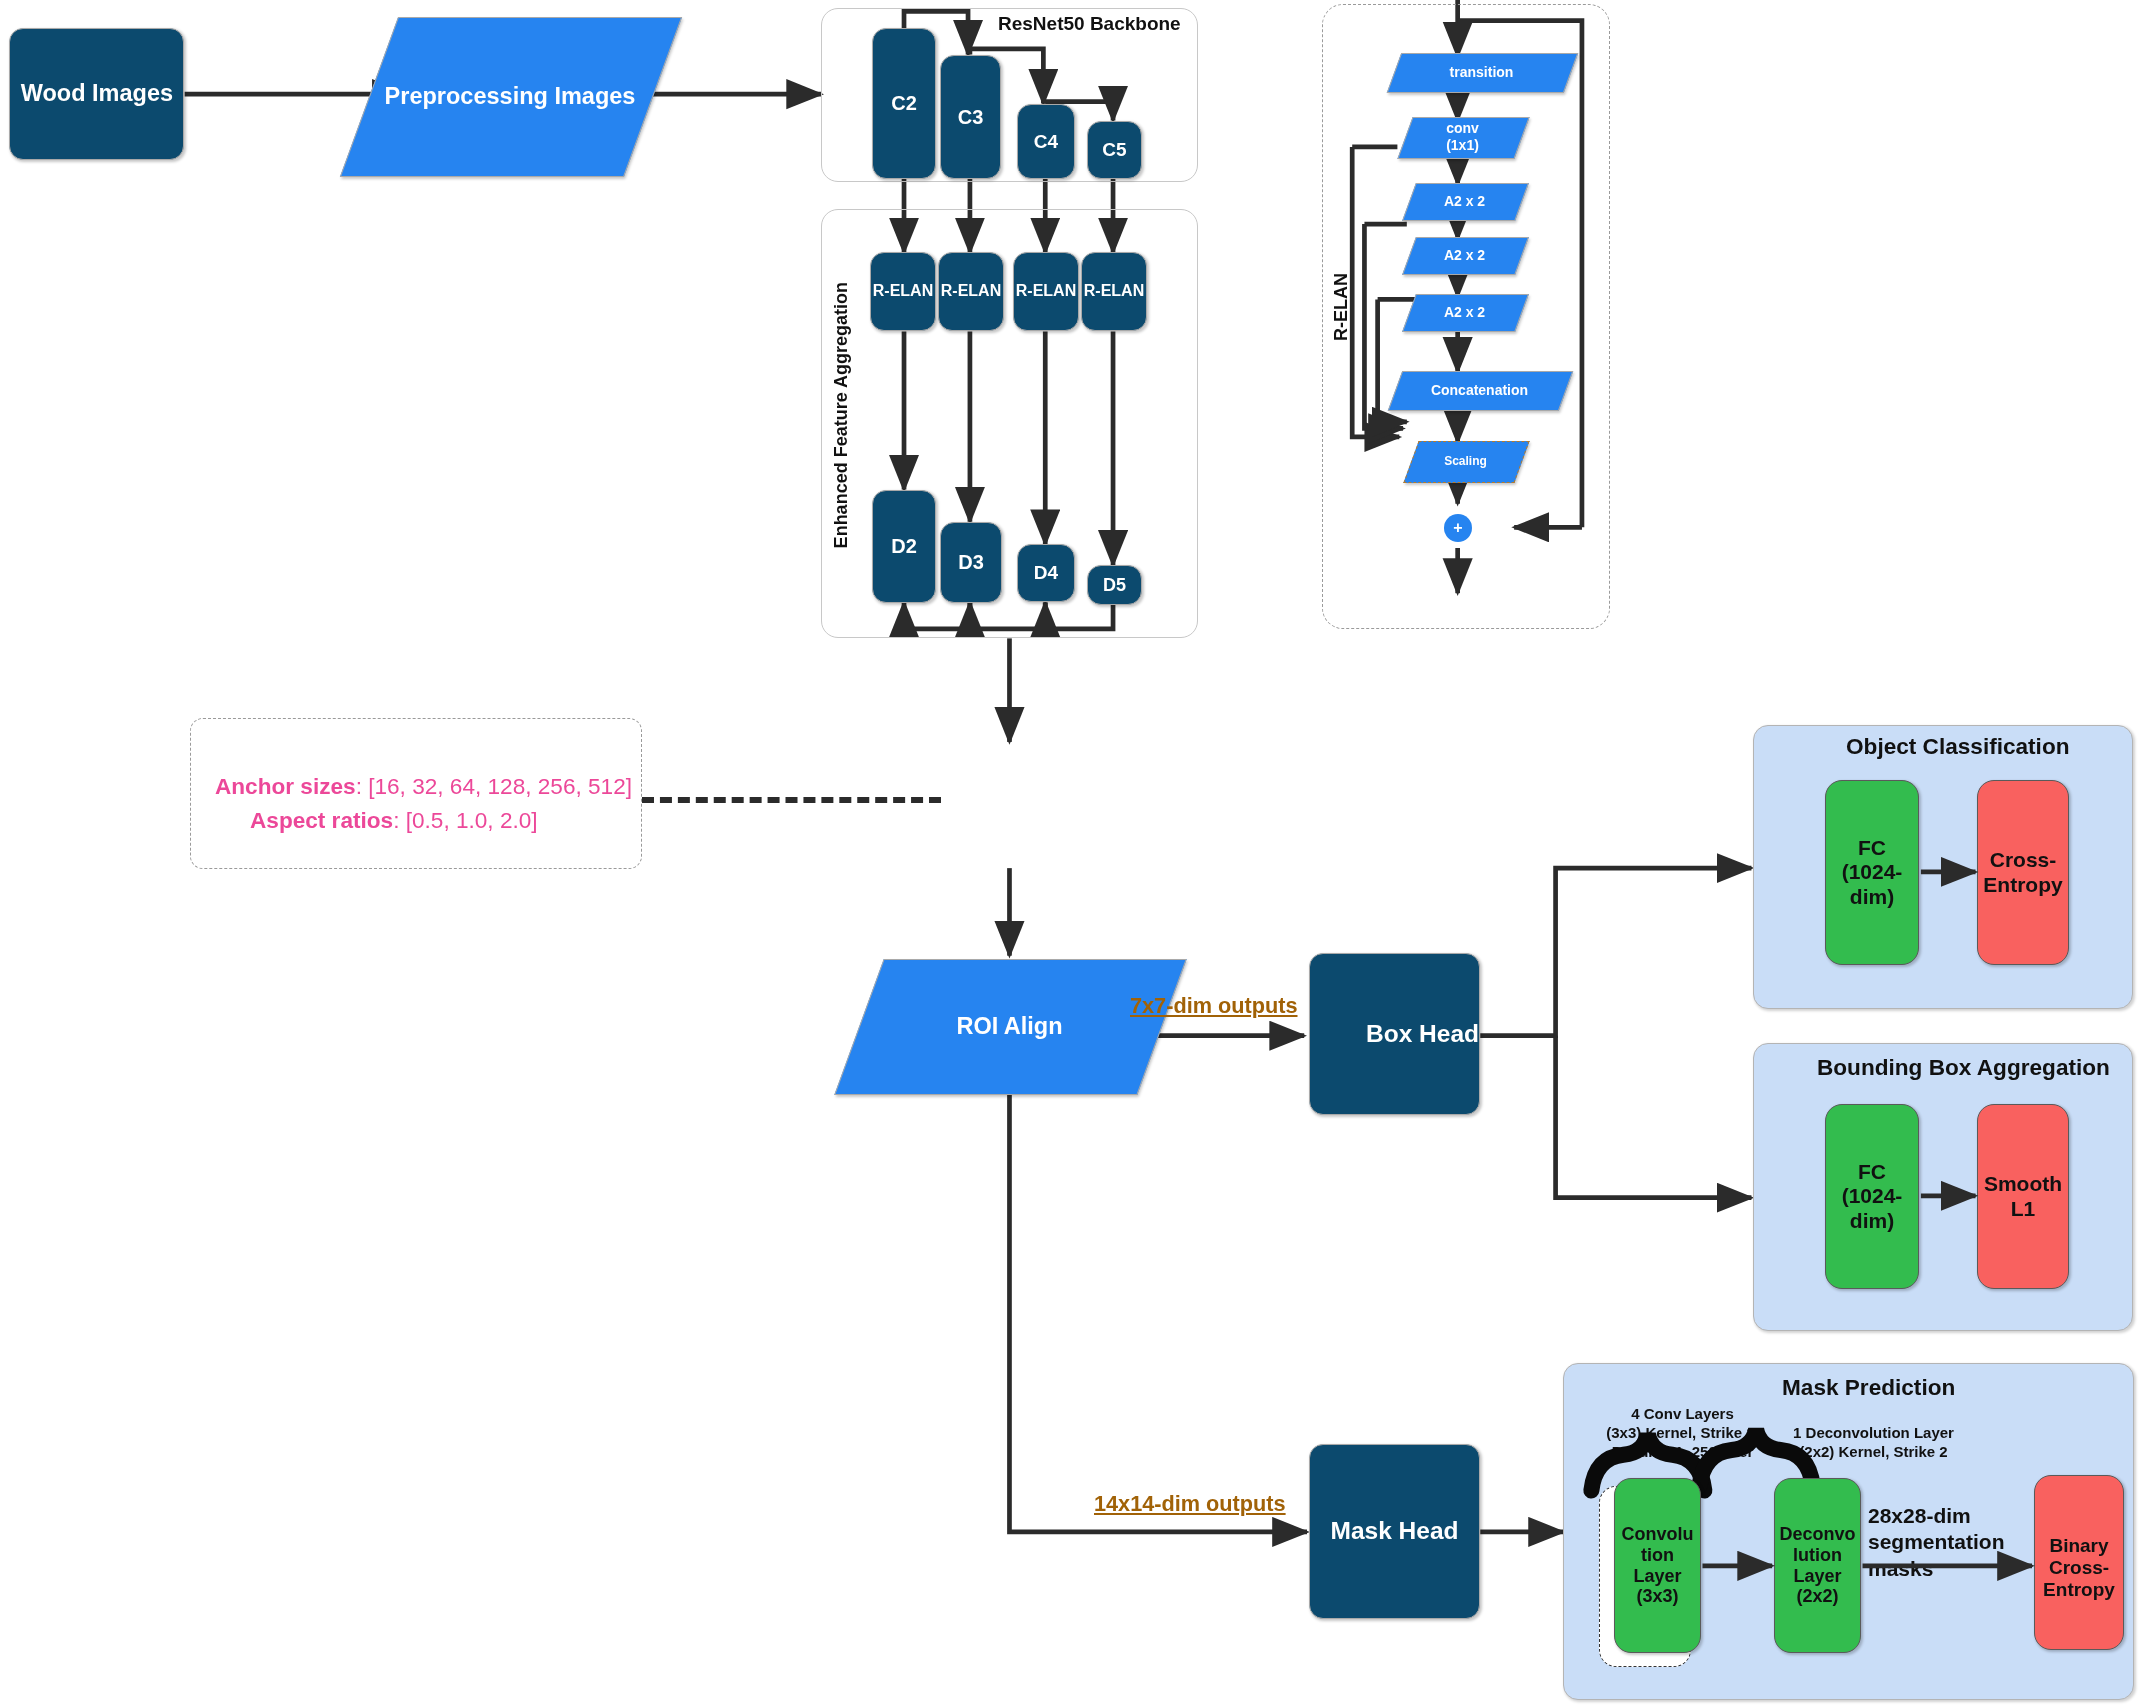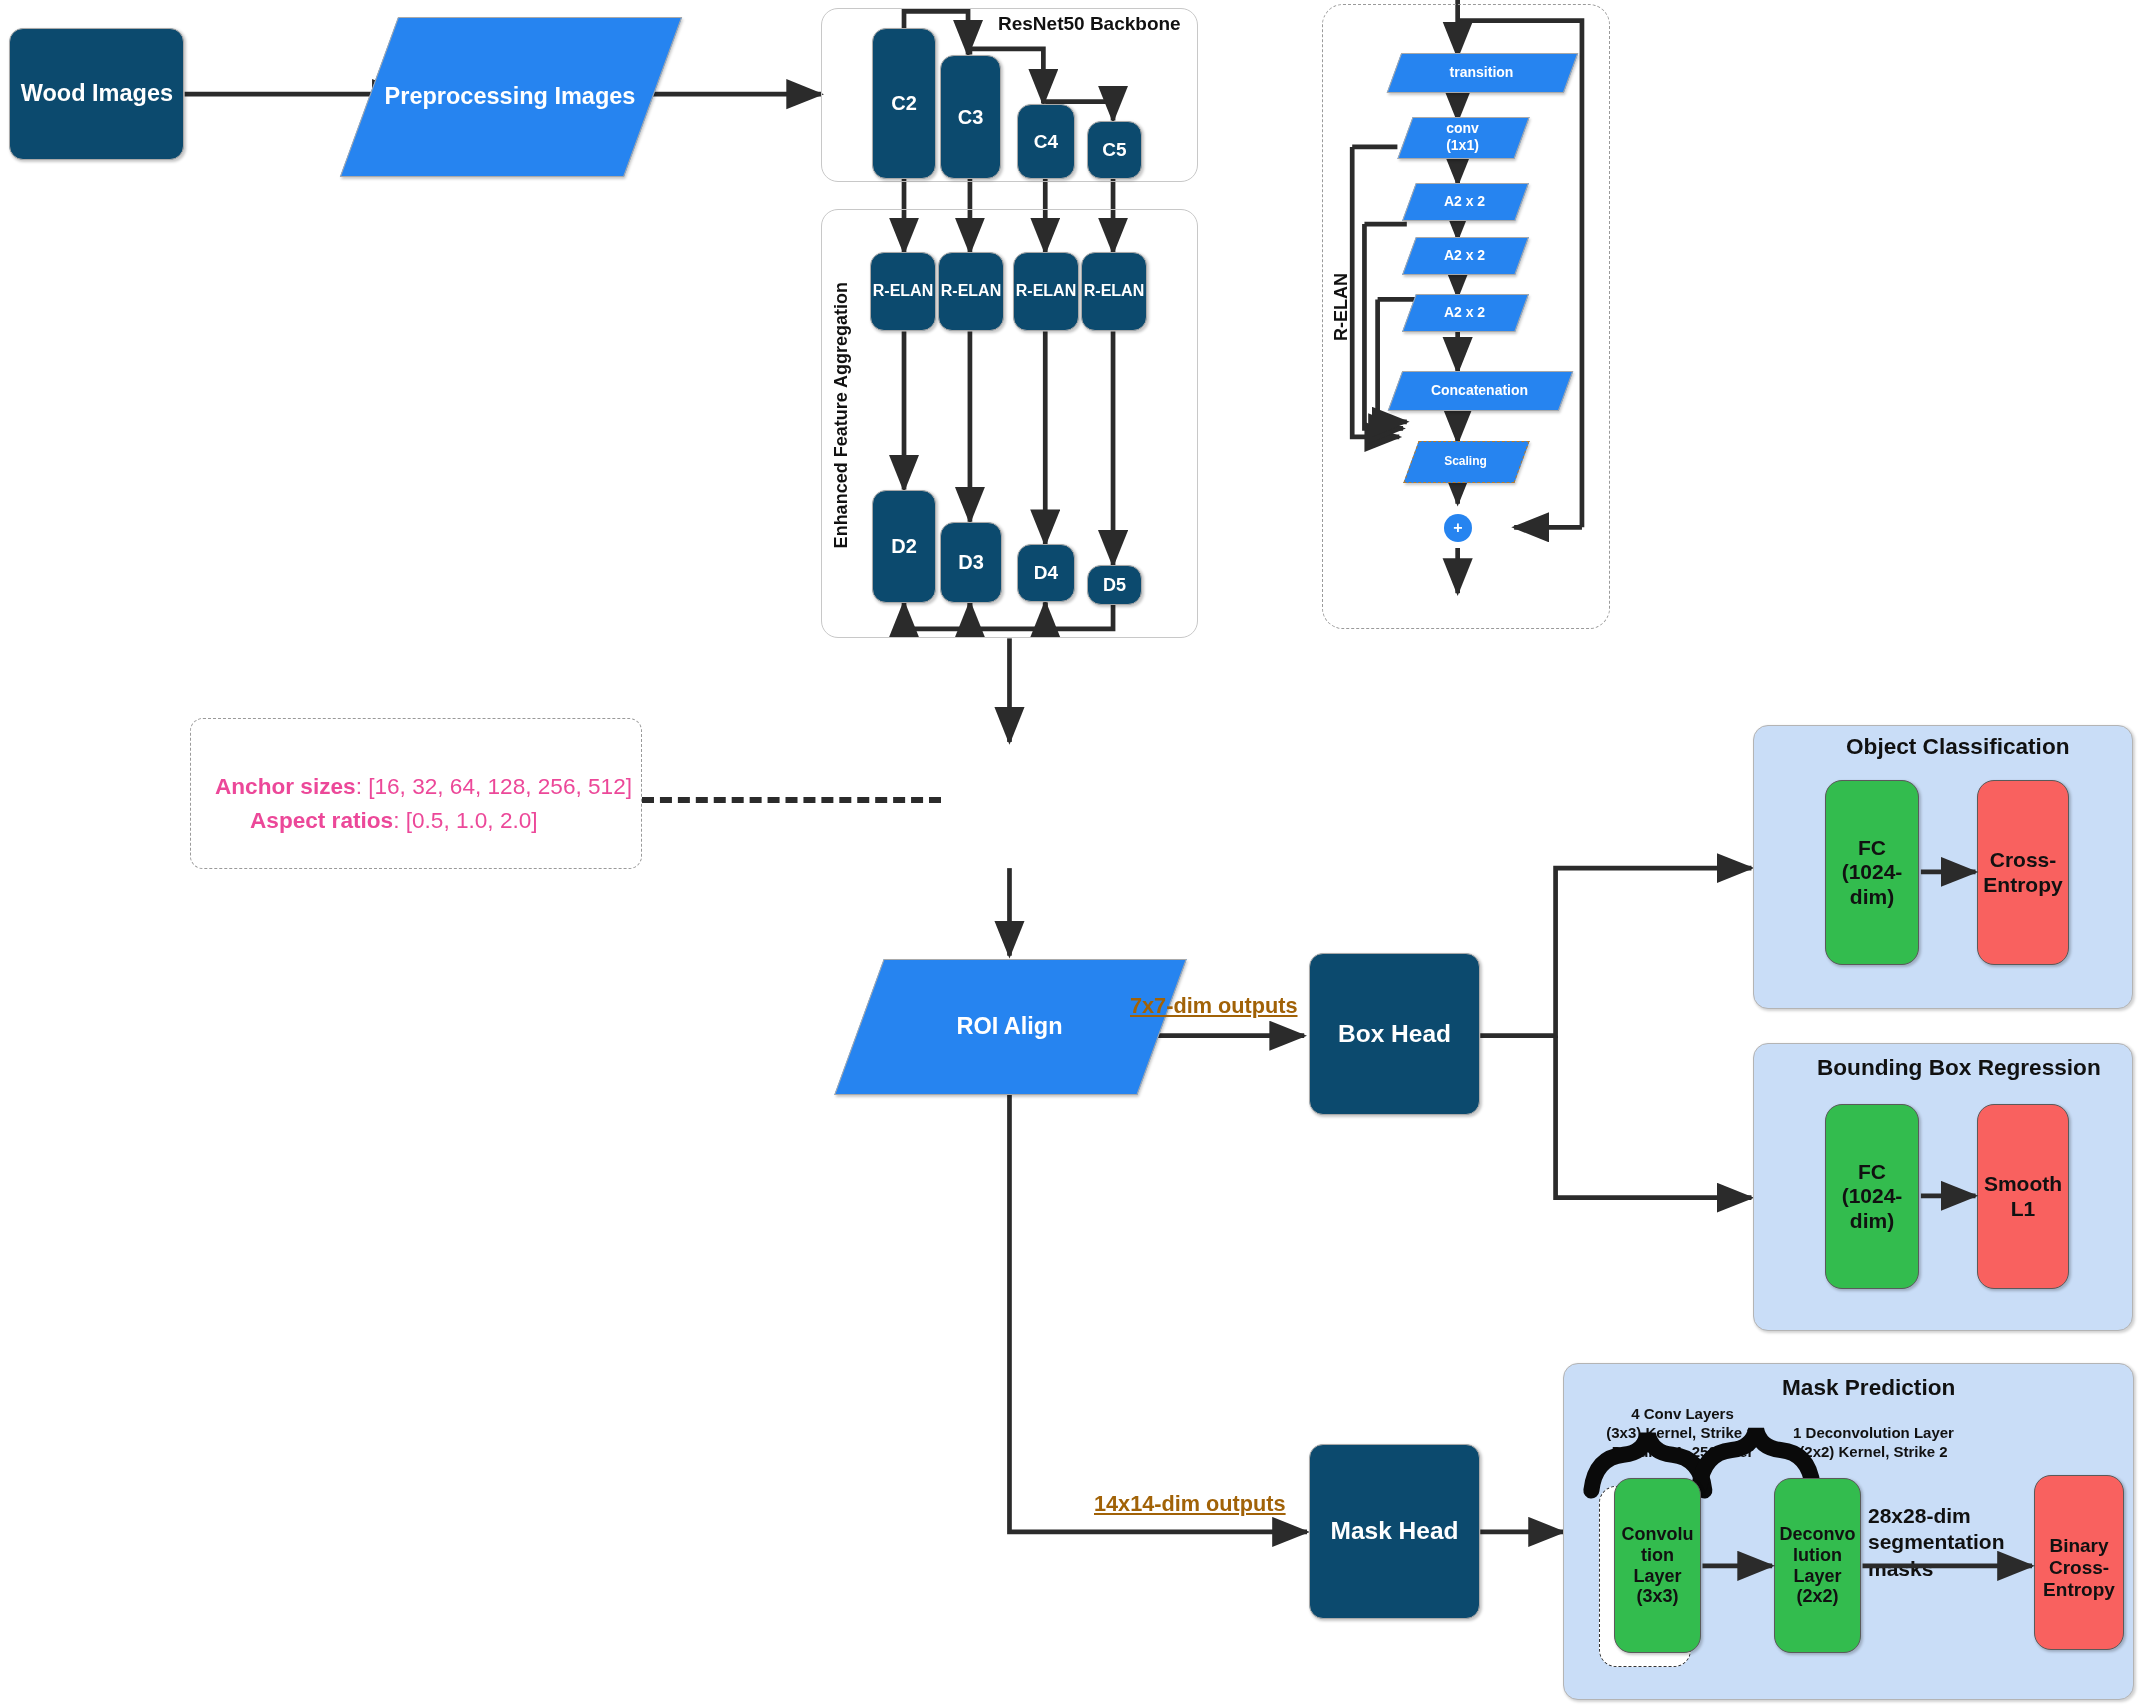--- a/index.html
+++ b/index.html
@@ -256,21 +256,21 @@
 
   <div class="para" style="left:859px;top:959px;width:301px;height:134px;font-size:23.5px;">
     <div class="skew"></div>
     <div class="lbl">
       <span>ROI Align</span>
     </div>
   </div>
 
   <div class="edgelbl" style="left:1130px;top:993px;font-size:21.7px;">7x7-dim outputs</div>
 
-  <div class="node blue" style="left:1309px;top:953px;width:171px;height:162px;font-size:24.5px;">
+  <div class="node blue" style="left:1309px;top:953px;width:171px;height:162px;font-size:24.5px;justify-content:flex-end;">
     <span>Box Head</span>
   </div>
 
   <div class="edgelbl" style="left:1094px;top:1491px;font-size:21.7px;">14x14-dim outputs</div>
 
   <div class="node blue" style="left:1309px;top:1444px;width:171px;height:175px;font-size:24.5px;">
     <span>Mask Head</span>
   </div>
 
   <div class="panel" style="left:1753px;top:725px;width:380px;height:284px;"></div>
@@ -285,21 +285,21 @@
     <span style="white-space:pre-line;">Cross-
 Entropy</span>
   </div>
   <svg class="wires" viewBox="0 0 2280 1814" width="2147" height="1708">
     <g fill="none" stroke="#2B2B2B" stroke-width="5" marker-end="url(#ah)">
       <path d="M2040,926 L2098,926"></path>
     </g>
   </svg>
 
   <div class="panel" style="left:1753px;top:1043px;width:380px;height:288px;"></div>
-  <div class="ftitle" style="left:1817px;top:1055px;font-size:22.6px;">Bounding Box Regression</div>
+  <div class="ftitle" style="left:1817px;top:1055px;font-size:22.6px;">Bounding Box Aggregation</div>
 
   <div class="node green" style="left:1825px;top:1104px;width:94px;height:185px;font-size:21px;">
     <span style="white-space:pre-line;">FC
 (1024-
 dim)</span>
   </div>
   <div class="node red" style="left:1977px;top:1104px;width:92px;height:185px;font-size:21px;">
     <span style="white-space:pre-line;">Smooth
 L1</span>
   </div>

